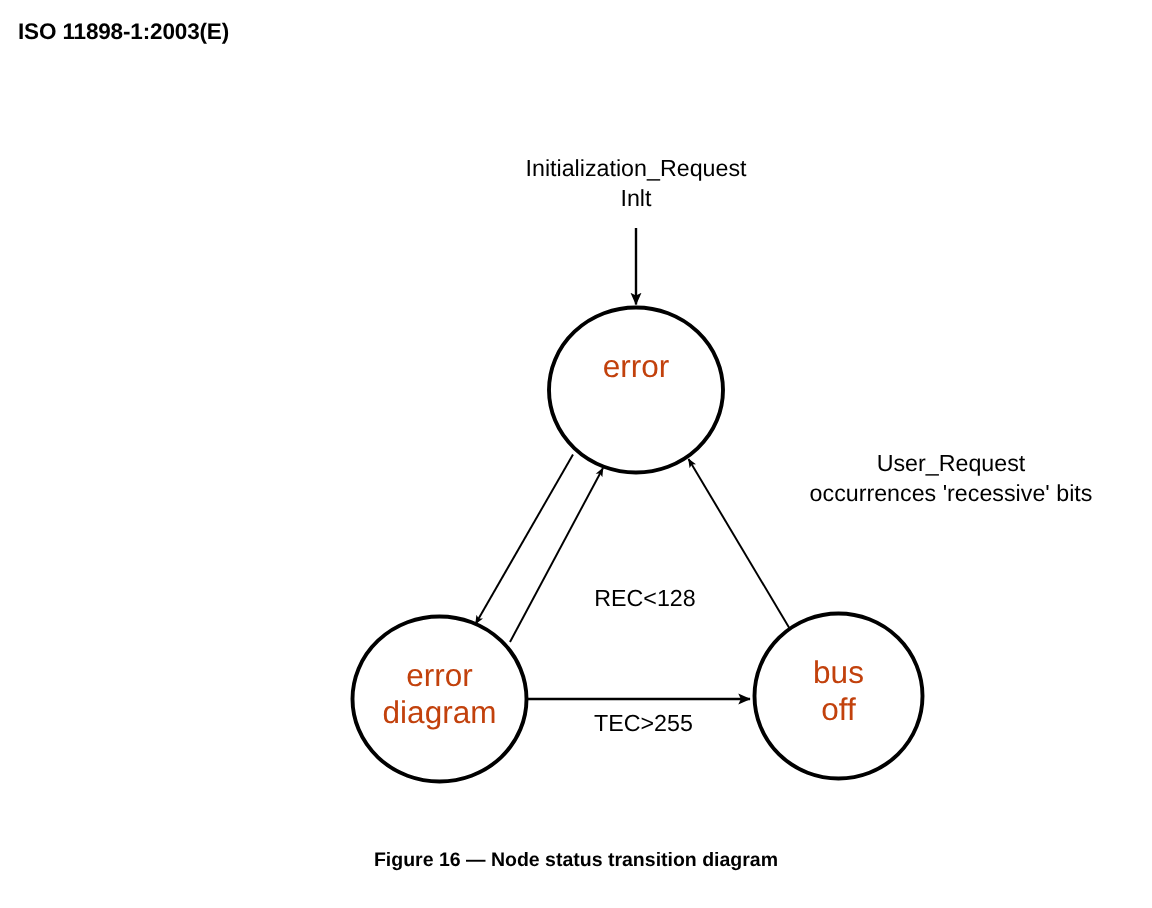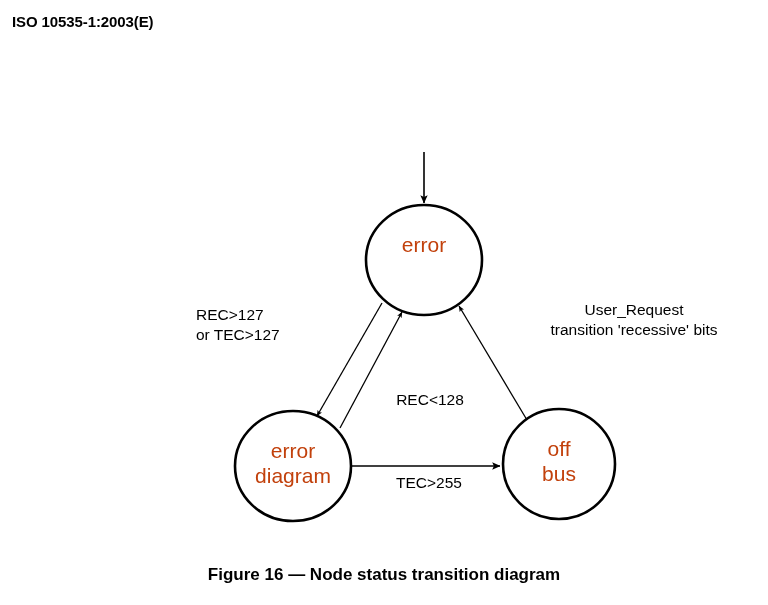--- a/index.html
+++ b/index.html
@@ -72,30 +72,30 @@
   .edge-label.center { text-align: center; }
   .edge-label.left   { text-align: left; }
 
   
   .figure-caption {
     position: absolute;
     left: 0;
     top: 565px;
     width: 768px;
     text-align: center;
-    font-size: 17px;
+    font-size: 13px;
     font-weight: bold;
     color: #000;
     white-space: nowrap;
   }
 </style>
 </head>
 <body>
 
-<div class="page-header">ISO 10535-1:2003(E)</div>
+<div class="page-header">ISO 11898-1:2003(E)</div>
 
 <div class="figure">
 
   <svg class="diagram-svg" viewBox="0 0 768 605">
     <defs>
       <marker id="arrowhead" viewBox="0 0 10 10" refX="9.4" refY="5" markerWidth="5.2" markerHeight="5.2" orient="auto-start-reverse">
         <path d="M 0 0.6 L 10 5 L 0 9.4 L 2.1 5 Z" fill="#000000"></path>
       </marker>
       <marker id="arrowheadThin" viewBox="0 0 10 10" refX="9.4" refY="5" markerWidth="4.6" markerHeight="4.6" orient="auto-start-reverse">
         <path d="M 0 0.8 L 10 5 L 0 9.2 L 2.3 5 Z" fill="#000000"></path>
@@ -122,37 +122,37 @@
   <div class="state-label" style="left:364px; top:232px; width:120px;">
     <span>error</span>
   </div>
 
   <div class="state-label" style="left:233px; top:438px; width:120px;">
     <span>error</span>
     <span>diagram</span>
   </div>
 
   <div class="state-label" style="left:499px; top:436px; width:120px;">
+    <span>bus</span>
     <span>off</span>
-    <span>bus</span>
   </div>
 
+  <div class="edge-label center" style="left:294px; top:103px; width:260px;">
+    <span>Initialization_Request</span>
+    <span>Inlt</span>
+  </div>
 
-  <div class="edge-label left" style="left:196px; top:305px; width:170px;">
-    <span>REC&gt;127</span>
-    <span>or TEC&gt;127</span>
-  </div>
 
   <div class="edge-label center" style="left:355px; top:390px; width:150px;">
     <span>REC&lt;128</span>
   </div>
 
   <div class="edge-label left" style="left:396px; top:473px; width:120px;">
     <span>TEC&gt;255</span>
   </div>
 
   <div class="edge-label center" style="left:508px; top:300px; width:252px;">
     <span>User_Request</span>
-    <span>transition 'recessive' bits</span>
+    <span>occurrences 'recessive' bits</span>
   </div>
 
   <div class="figure-caption">Figure 16 — Node status transition diagram</div>
 </div>
 
 </body></html>

